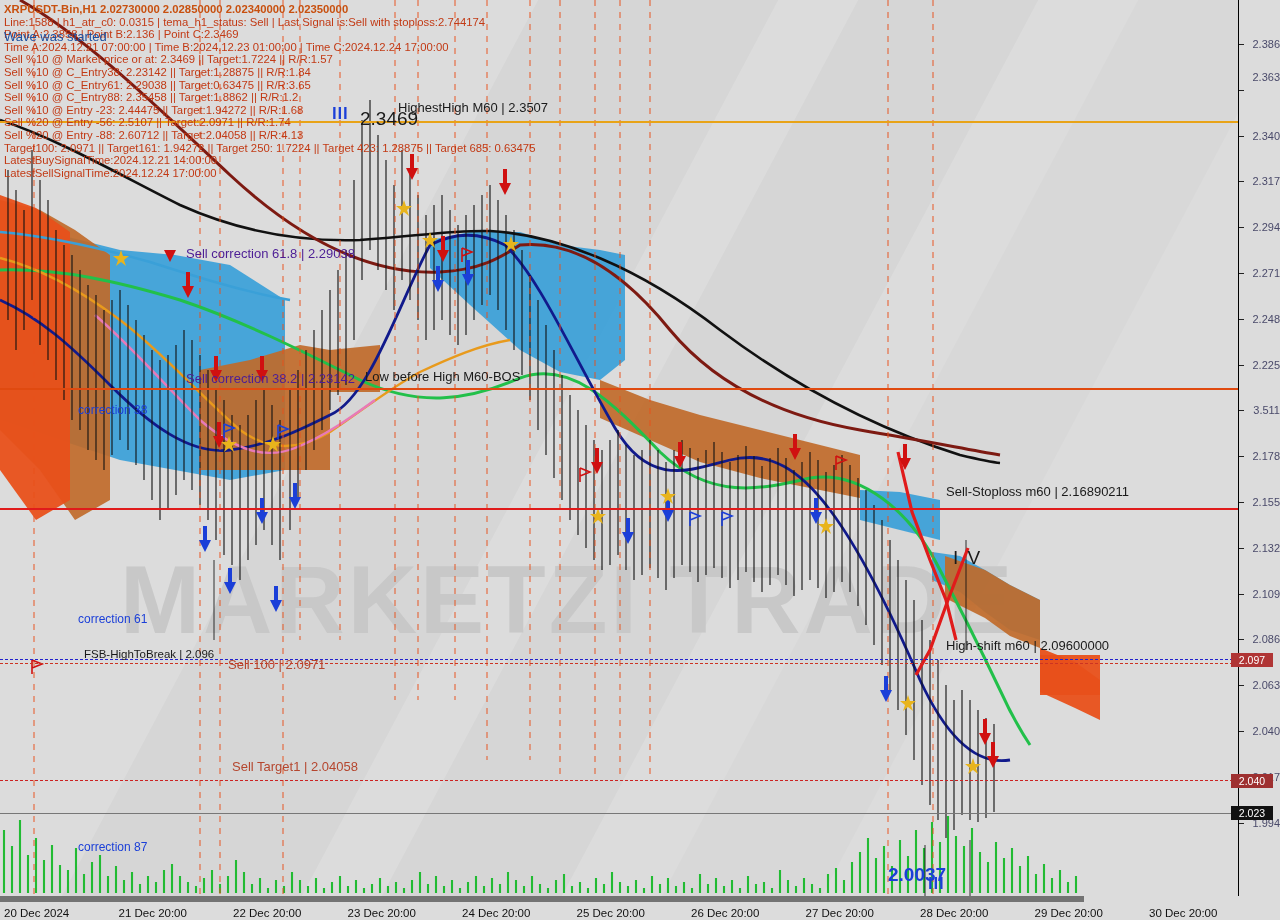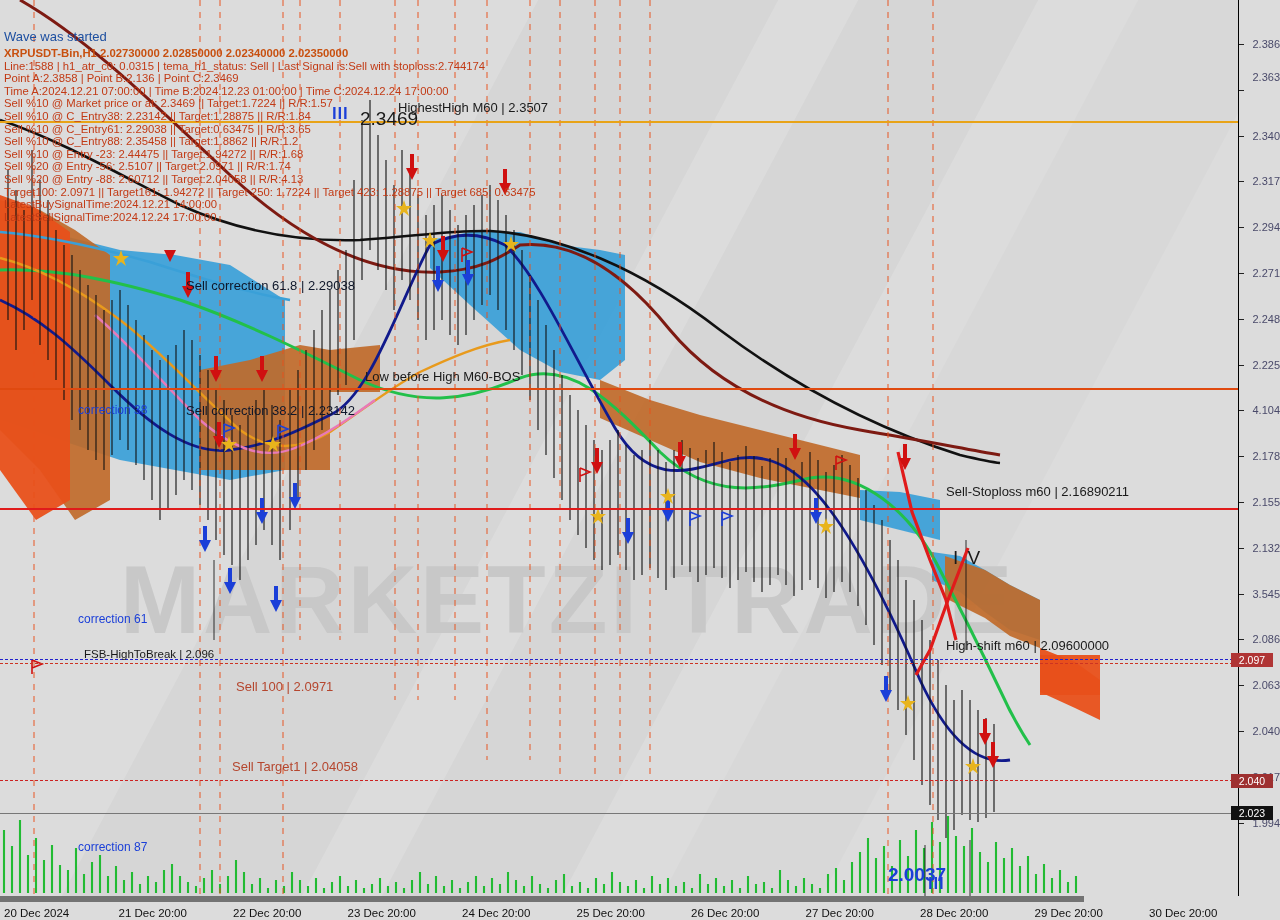--- a/index.html
+++ b/index.html
@@ -15,42 +15,42 @@
   .xtick{position:absolute;top:5px;font-size:11.5px;color:#111;white-space:nowrap;}
 
   
   #wm{position:absolute;left:120px;top:600px;font-size:96px;font-weight:bold;color:#c8c8c8;
       letter-spacing:3px;font-family:"Liberation Sans",sans-serif;white-space:nowrap;
       transform:translateY(-50%);user-select:none;}
   .wmband{position:absolute;background:#d2d2d2;transform:skewX(-28deg);}
 
   
   #hdr{position:absolute;left:4px;top:3px;font-size:11.3px;line-height:12.6px;
-       font-family:"Liberation Sans",sans-serif;white-space:nowrap;z-index:40;margin-top:44px;}
+       font-family:"Liberation Sans",sans-serif;white-space:nowrap;z-index:40;}
   #hdr div{color:#c23a15;}
   #hdr div.t0{color:#c8500f;font-weight:bold;}
   #wavestart{position:absolute;left:4px;top:29px;font-size:13px;color:#1d4fa0;
       white-space:nowrap;z-index:42;}
 
   
   .hline{position:absolute;left:0;width:1238px;height:0;}
   .hline.solid{border-top-style:solid;}
   .hline.dash{border-top-style:dashed;}
 
   .hlabel{position:absolute;font-size:13px;white-space:nowrap;z-index:30;}
 
   
   .ptag{position:absolute;right:8px;width:42px;height:14px;line-height:14px;
         font-size:10.5px;color:#fff;text-align:center;z-index:45;transform:translateY(-50%);}
 
   
   svg.layer{position:absolute;left:0;top:0;width:1238px;height:896px;}
 
   .lbl-blue{color:#1b3fd8;}
-  .lbl-grey{color:#0f172a;margin-top:32px;}
+  .lbl-grey{color:#4c1d95;}
   .lbl-dark{color:#1a1a1a;}
   .lbl-brick{color:#b5462e;}
 </style>
 </head>
 <body>
 
 <div id="app">
 
   <div id="plot">
 
@@ -189,21 +189,21 @@
 
     <div class="hlabel lbl-grey" style="left:186px;top:246px;">Sell correction 61.8 | 2.29038</div>
     <div class="hlabel lbl-grey" style="left:186px;top:371px;">Sell correction 38.2 | 2.23142</div>
     <div class="hlabel lbl-dark" style="left:365px;top:369px;">Low before High    M60-BOS</div>
 
     <div class="hlabel lbl-dark" style="left:946px;top:484px;">Sell-Stoploss m60 | 2.16890211</div>
     <div class="hlabel lbl-dark" style="left:953px;top:547px;font-size:19px;letter-spacing:2px;">I V</div>
     <div class="hlabel lbl-dark" style="left:946px;top:638px;">High-shift m60 | 2.09600000</div>
 
     <div class="hlabel lbl-dark" style="left:84px;top:648px;font-size:11.5px;">FSB-HighToBreak | 2.096</div>
-    <div class="hlabel lbl-brick" style="left:236px;top:657px;margin-top:22px;">Sell 100 | 2.0971</div>
+    <div class="hlabel lbl-brick" style="left:228px;top:657px;">Sell 100 | 2.0971</div>
     <div class="hlabel lbl-brick" style="left:232px;top:759px;">Sell Target1 | 2.04058</div>
 
     <div class="hlabel lbl-blue" style="left:78px;top:403px;font-size:12px;">correction 38</div>
     <div class="hlabel lbl-blue" style="left:78px;top:612px;font-size:12px;">correction 61</div>
     <div class="hlabel lbl-blue" style="left:78px;top:840px;font-size:12px;">correction 87</div>
 
     <div class="hlabel lbl-blue" style="left:888px;top:864px;font-size:19px;font-weight:bold;">2.0037</div>
     <div class="hlabel lbl-blue" style="left:928px;top:874px;font-size:17px;font-weight:bold;letter-spacing:-2px;">l l l</div>
 
     <div id="hdr">
@@ -237,29 +237,29 @@
       <div class="ytick" style="top: 181.4px;">2.317</div>
       <div class="ytickmark" style="top: 227.2px;"></div>
       <div class="ytick" style="top: 227.2px;">2.294</div>
       <div class="ytickmark" style="top: 273px;"></div>
       <div class="ytick" style="top: 273px;">2.271</div>
       <div class="ytickmark" style="top: 318.8px;"></div>
       <div class="ytick" style="top: 318.8px;">2.248</div>
       <div class="ytickmark" style="top: 364.6px;"></div>
       <div class="ytick" style="top: 364.6px;">2.225</div>
       <div class="ytickmark" style="top: 410.4px;"></div>
-      <div class="ytick" style="top: 410.4px;">4.104</div>
+      <div class="ytick" style="top: 410.4px;">3.511</div>
       <div class="ytickmark" style="top: 456.2px;"></div>
       <div class="ytick" style="top: 456.2px;">2.178</div>
       <div class="ytickmark" style="top: 502px;"></div>
       <div class="ytick" style="top: 502px;">2.155</div>
       <div class="ytickmark" style="top: 547.8px;"></div>
       <div class="ytick" style="top: 547.8px;">2.132</div>
       <div class="ytickmark" style="top: 593.6px;"></div>
-      <div class="ytick" style="top: 593.6px;">3.545</div>
+      <div class="ytick" style="top: 593.6px;">2.109</div>
       <div class="ytickmark" style="top: 639.4px;"></div>
       <div class="ytick" style="top: 639.4px;">2.086</div>
       <div class="ytickmark" style="top: 685.2px;"></div>
       <div class="ytick" style="top: 685.2px;">2.063</div>
       <div class="ytickmark" style="top: 731px;"></div>
       <div class="ytick" style="top: 731px;">2.040</div>
       <div class="ytickmark" style="top: 776.8px;"></div>
       <div class="ytick" style="top: 776.8px;">2.017</div>
       <div class="ytickmark" style="top: 822.6px;"></div>
       <div class="ytick" style="top: 822.6px;">1.994</div>

